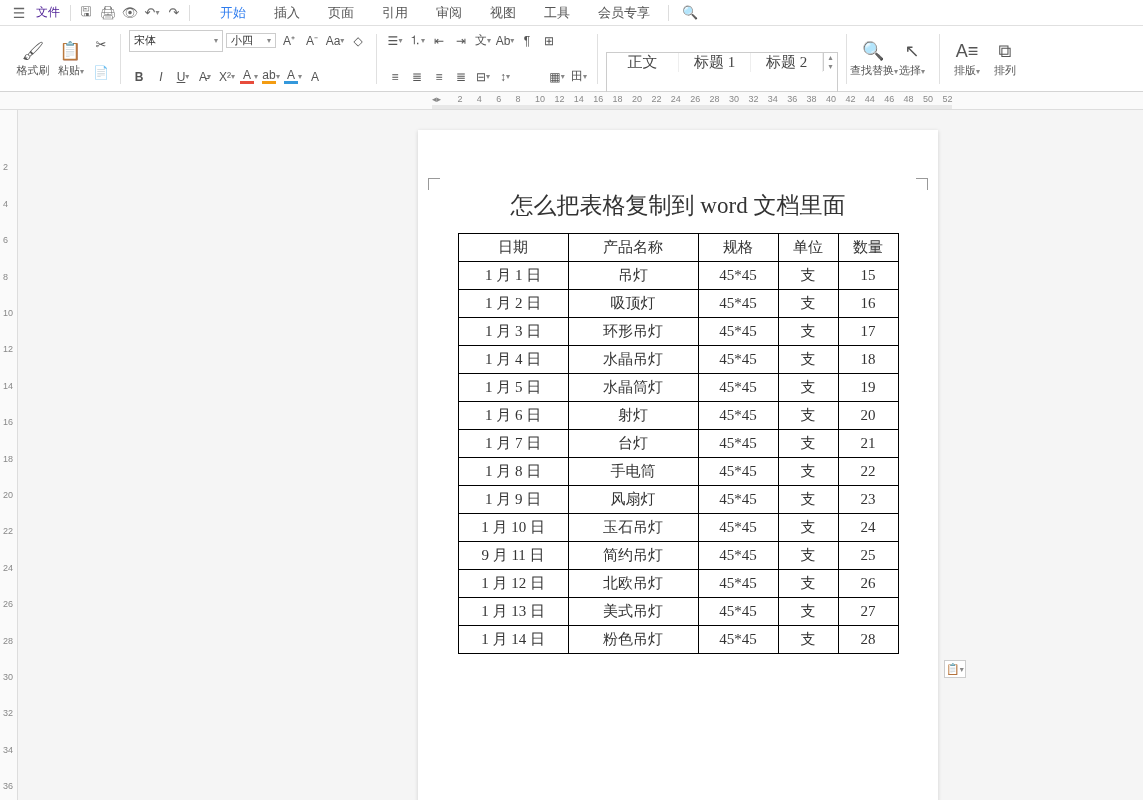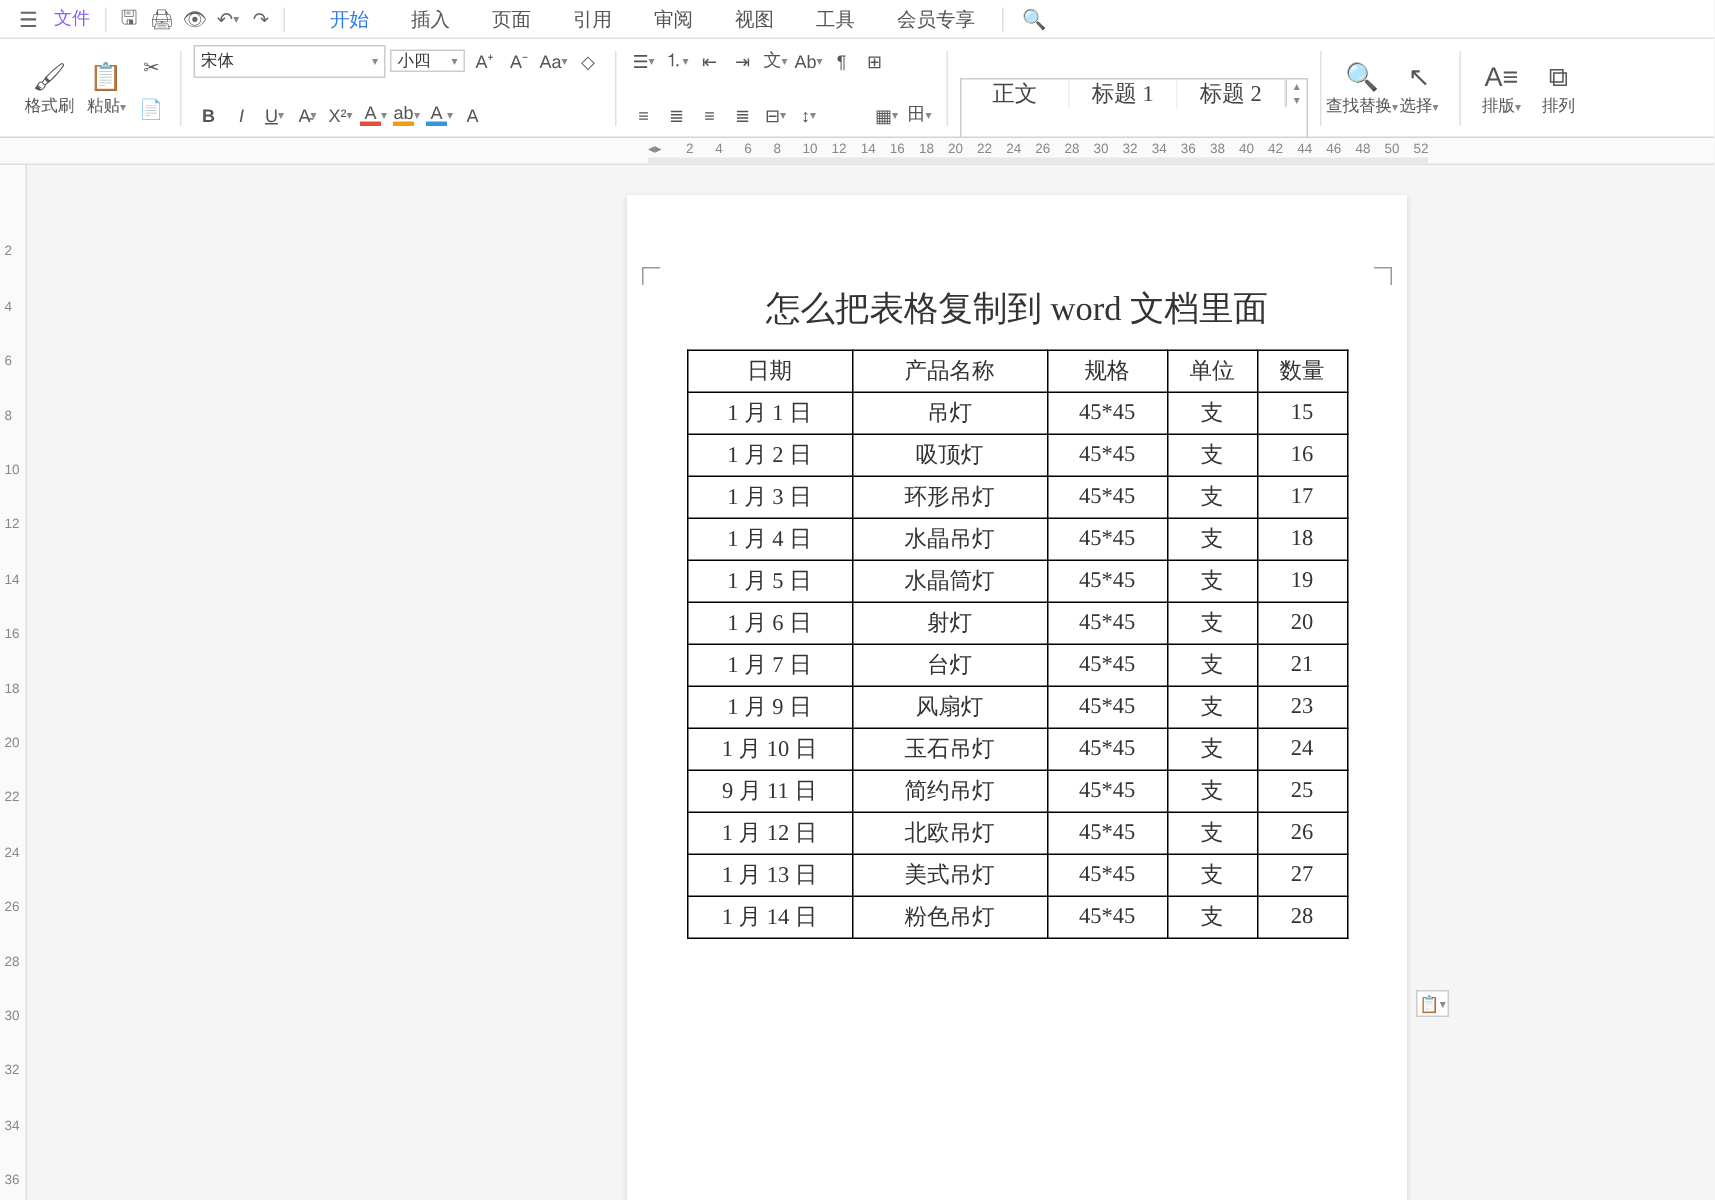--- a/index.html
+++ b/index.html
@@ -27,21 +27,21 @@
   height: 22px;
   display: flex;
   align-items: center;
   justify-content: center;
   font-size: 14px;
   color: #666;
   cursor: pointer;
 }
 .menubar .file-label {
   font-size: 12px;
-  color: #8b5cf6;
+  color: #4c1d95;
   padding: 0 6px;
 }
 .menubar .sep {
   width: 1px;
   height: 16px;
   background: #ddd;
   margin: 0 4px;
 }
 .menubar .quick-icon {
   width: 22px;
@@ -108,21 +108,21 @@
   width: 22px;
   height: 22px;
   display: flex;
   align-items: center;
   justify-content: center;
   font-size: 13px;
   color: #555;
   cursor: pointer;
 }
 .font-select {
-  width: 128px;
+  width: 94px;
   height: 22px;
   border: 1px solid #ccc;
   font-size: 11px;
   padding: 0 4px;
   display: flex;
   align-items: center;
   justify-content: space-between;
   background: #fff;
 }
 .size-select {
@@ -557,20 +557,27 @@
               <td>20</td>
             </tr>
             <tr>
               <td>1 月 7 日</td>
               <td>台灯</td>
               <td>45*45</td>
               <td>支</td>
               <td>21</td>
             </tr>
             <tr>
+              <td>1 月 8 日</td>
+              <td>手电筒</td>
+              <td>45*45</td>
+              <td>支</td>
+              <td>22</td>
+            </tr>
+            <tr>
               <td>1 月 9 日</td>
               <td>风扇灯</td>
               <td>45*45</td>
               <td>支</td>
               <td>23</td>
             </tr>
             <tr>
               <td>1 月 10 日</td>
               <td>玉石吊灯</td>
               <td>45*45</td>

